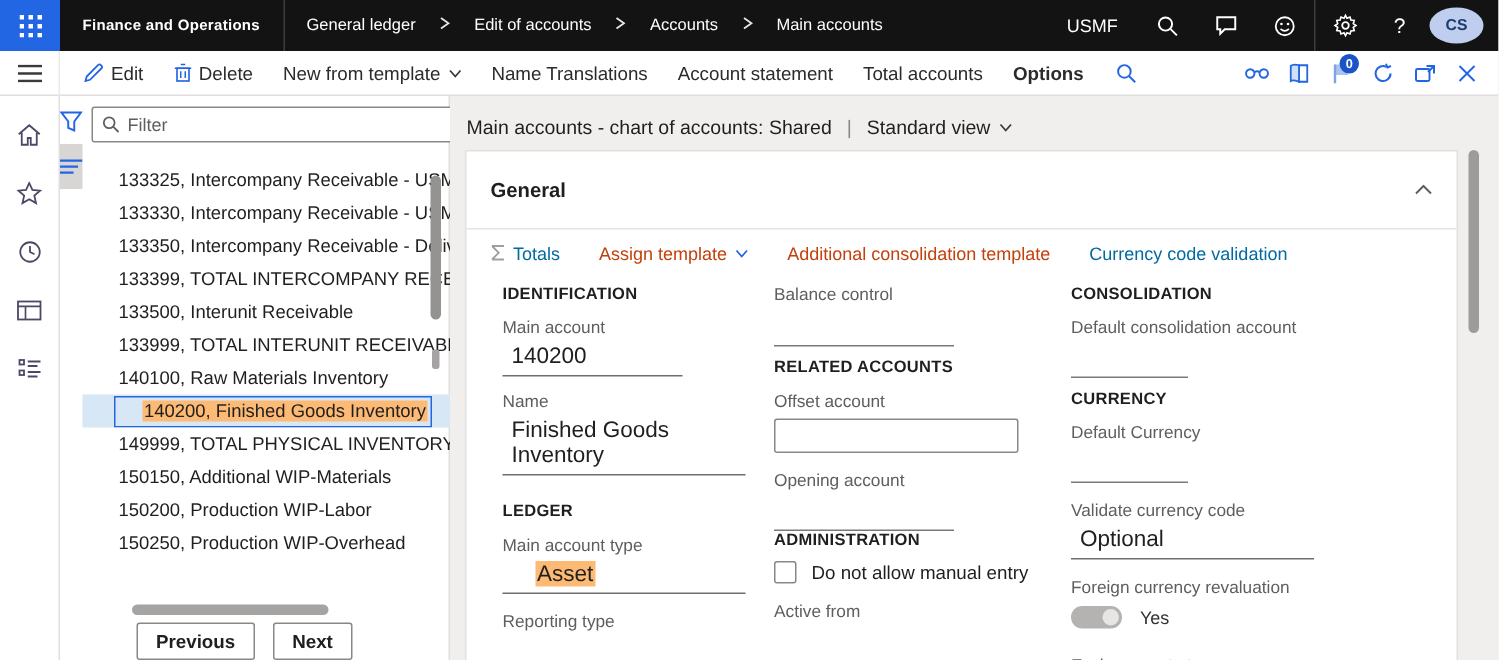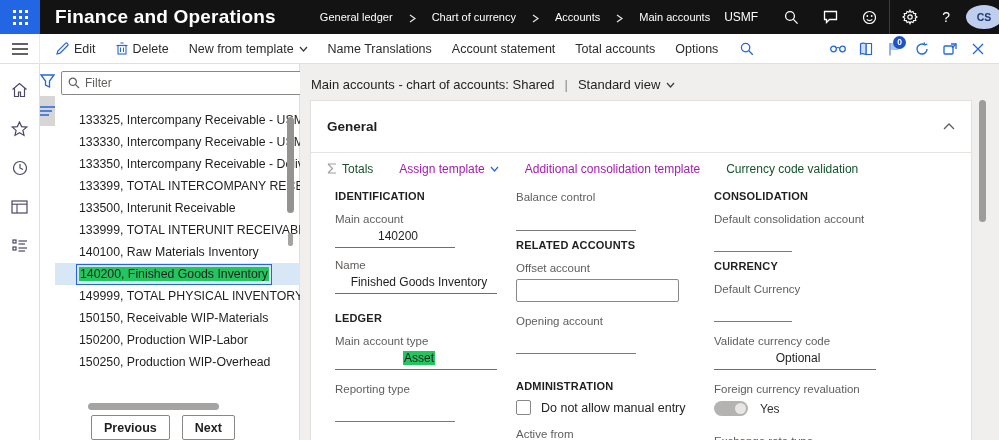--- a/index.html
+++ b/index.html
@@ -5,43 +5,43 @@
   * { margin:0; padding:0; box-sizing:border-box; }
   html,body { width:999px; height:440px; overflow:hidden; background:#f1efed;
     font-family:"Liberation Sans","DejaVu Sans",sans-serif; }
   .screen { position:relative; width:999px; height:440px; overflow:hidden; }
 
   
   .topbar { position:absolute; top:0; left:0; width:100%; height:34px; background:#131313;
     display:flex; align-items:center; color:#fff; }
   .waffle { width:40px; height:34px; background:#2266E3; display:flex; align-items:center;
     justify-content:center; cursor:pointer; flex:0 0 auto; }
-  .app-title { font-size:19px; font-weight:bold; padding:0 16px 0 15px; letter-spacing:.2px; white-space:nowrap; }
+  .app-title { font-size:10px; font-weight:bold; padding:0 16px 0 15px; letter-spacing:.2px; white-space:nowrap; }
   .tb-sep { width:1px; height:34px; background:#3c3c3c; }
-  .breadcrumb { display:flex; align-items:flex-end; gap:16px; margin-left:28px; font-size:11px; }
+  .breadcrumb { display:flex; align-items:flex-start; gap:16px; margin-left:14px; font-size:11px; }
   .crumb { white-space:nowrap; cursor:pointer; }
   .crumb-chev { display:flex; align-items:center; opacity:.9; }
   .tb-right { margin-left:auto; display:flex; align-items:center; gap:0; height:100%; }
   .tb-item { height:34px; display:flex; align-items:center; justify-content:center; padding:0 12px; cursor:pointer; }
   .company { font-size:12px; padding:0 14px; }
   .tb-divider { width:1px; height:34px; background:#3c3c3c; }
   .help-q { font-size:14px; }
   .avatar { width:36px; height:24px; border-radius:50%; background:#BFCDEE; color:#1c3c6e;
     font-size:10.5px; font-weight:bold; display:flex; align-items:center; justify-content:center; margin:0 10px 0 4px; }
 
   
   .actionbar { position:absolute; top:34px; left:0; width:100%; height:30px; background:#fff;
     border-bottom:1px solid #e1dfdd; display:flex; align-items:center; }
   .ab-ham { width:40px; height:30px; display:flex; align-items:center; justify-content:center;
     border-right:1px solid #eceae8; cursor:pointer; flex:0 0 auto; }
   .ab-items { display:flex; align-items:center; height:100%; padding-left:6px; }
   .ab-btn { display:flex; align-items:center; gap:5px; height:100%; padding:16px 10px; font-size:12.5px;
     color:#2b2b2b; background:none; border:none; cursor:pointer; white-space:nowrap;
     font-family:inherit; }
-  .ab-btn.bold { font-weight:normal; }
+  .ab-btn.bold { font-weight:bold; }
   .ab-search { padding:0 12px; display:flex; align-items:center; cursor:pointer; }
   .ab-right { margin-left:auto; display:flex; align-items:center; gap:2px; padding-right:8px; }
   .ab-ico { position:relative; width:26px; height:26px; display:flex; align-items:center;
     justify-content:center; cursor:pointer; }
   .badge { position:absolute; top:0; right:1px; min-width:13px; height:13px; border-radius:7px;
     background:#1b54c4; color:#fff; font-size:8.5px; display:flex; align-items:center;
     justify-content:center; font-weight:bold; padding:0 2px; }
 
   
   .bodyrow { position:absolute; top:64px; left:0; width:999px; height:376px; display:flex; }
@@ -62,21 +62,21 @@
   .filter-box { margin:7px 16px 0 6px; height:24px; border:1px solid #8a8886; border-radius:2px;
     display:flex; align-items:center; padding:0 6px; gap:5px; background:#fff; }
   .filter-box input { border:none; outline:none; flex:1; font-size:12px; color:#323130;
     font-family:inherit; background:transparent; }
   .filter-box input::placeholder { color:#605e5c; }
   .acct-list { margin-top:14px; }
   .acct-row { height:22px; line-height:22px; padding-left:24px; font-size:12.3px; color:#1f1f1f;
     white-space:nowrap; overflow:hidden; cursor:pointer; }
   .acct-row.selected { background:#d8e7f6; padding-left:21px; }
   .sel-box { display:inline-block; border:1px solid #2266E3; padding:0 2px; line-height:19px; }
-  .mark { background:#22c55e; padding:0 1px; }
+  .mark { background:#fdba74; padding:0 1px;margin-left:16px; }
   .vscroll { position:absolute; top:0; right:5px; width:7px; height:100%; }
   .vthumb1 { position:absolute; top:53px; left:0; width:7px; height:96px; background:#949392; border-radius:4px; }
   .vthumb2 { position:absolute; top:169px; left:1px; width:5px; height:13px; background:#a5a4a3; border-radius:2px; }
   .hscroll { position:absolute; left:33px; bottom:30px; width:131px; height:7px; background:#a5a4a3; border-radius:4px; cursor:pointer; }
   .pager { position:absolute; left:36px; bottom:0px; display:flex; gap:12px; }
   .pager button { height:25px; padding:0 12px; background:#fff; border:1px solid #8a8886;
     border-radius:2px; font-size:12.5px; font-weight:bold; color:#1f1f1f; cursor:pointer;
     font-family:inherit; }
 
   
@@ -88,46 +88,46 @@
   .ch-view { display:flex; align-items:center; gap:6px; cursor:pointer; font-weight:normal; }
   .card { position:absolute; left:10px; top:36px; width:662px; height:420px; background:#fff;
     border:1px solid #e3e1df; box-shadow:0 0.5px 1px rgba(0,0,0,.05); }
   .card-header { height:52px; display:flex; align-items:center; padding:0 16px;
     border-bottom:1px solid #e6e4e2; }
   .card-title { font-size:13.5px; font-weight:bold; color:#1f1f1f; }
   .card-collapse { margin-left:auto; cursor:pointer; display:flex; }
   .card-toolbar { height:27px; display:flex; align-items:center; gap:26px; padding:0 16px;
     font-size:12px; margin-top:2px; }
   .ct-item { display:flex; align-items:center; gap:5px; cursor:pointer; white-space:nowrap; }
-  .ct-item.link { color:#a21caf; }
-  .ct-item.disabled { color:#14532d; cursor:default; }
+  .ct-item.link { color:#c2410c; }
+  .ct-item.disabled { color:#0369a1; cursor:default; }
   .form { position:relative; height:330px; }
   .fcol { position:absolute; top:0; }
   .c1 { left:24px; width:175px; }
   .c2 { left:205px; width:180px; }
   .c3 { left:403px; width:180px; }
   .sec { font-size:11px; font-weight:bold; color:#1f1f1f; letter-spacing:.2px; }
   .flabel { font-size:11.5px; color:#605e5c; line-height:14px; }
-  .fvalue { font-size:12px; color:#1f1f1f; padding:3px 0 4px 6px; border-bottom:1px solid #6e6e6e;text-align:center; }
+  .fvalue { font-size:15px; color:#1f1f1f; padding:3px 0 4px 6px; border-bottom:1px solid #6e6e6e; }
   .fvalue.link { color:#2266E3; }
   .fempty { border-bottom:1px solid #7a7a7a; height:22px; }
   .w-sm { width:78px; } .w-md { width:120px; } .w-lg { width:162px; }
   .inputbox { width:163px; height:23px; border:1px solid #8a8886; border-radius:2px; background:#fff; }
   .chkrow { display:flex; align-items:center; gap:10px; }
   .checkbox { width:15px; height:15px; border:1px solid #8a8886; border-radius:2px; background:#fff; cursor:pointer; }
   .chklabel { font-size:12.5px; color:#1f1f1f; }
   .togglerow { display:flex; align-items:center; gap:12px; }
   .toggle { width:34px; height:15px; border-radius:8px; background:#b5b3b1; position:relative; cursor:pointer; }
   .toggle .knob { position:absolute; right:2px; top:2px; width:11px; height:11px; border-radius:50%; background:#e8e6e4; }
   .togglelabel { font-size:12px; color:#323130; }
   .page-scroll { position:absolute; top:36px; right:13px; width:7px; height:340px; }
   .ps-thumb { position:absolute; top:0; left:0; width:7px; height:122px; background:#9d9c9b; border-radius:4px; cursor:pointer; }
 
   .mt8{margin-top:8px}.mt10{margin-top:10px}.mt12{margin-top:12px}.mt16{margin-top:16px}
-  .mt18{margin-top:18px}.mt24{margin-top:8px}.mt26{margin-top:26px}.mt4{margin-top:4px}.mt5{margin-top:5px}
+  .mt18{margin-top:18px}.mt24{margin-top:8px}.mt26{}.mt4{margin-top:4px}.mt5{margin-top:5px}
 </style>
 </head>
 <body>
 
 <div class="screen">
 
   <header class="topbar">
     <div class="waffle">
       <svg width="15" height="15" viewBox="0 0 15 15">
         <g fill="#ffffff">
@@ -145,21 +145,21 @@
     </div>
     <div class="app-title">Finance and Operations</div>
     <div class="tb-sep"></div>
     <nav class="breadcrumb">
       <span class="crumb">General ledger</span>
       <span class="crumb-chev">
           <svg width="7" height="9" viewBox="0 0 7 9">
             <polyline points="1,1 6,4.5 1,8" fill="none" stroke="#fff" stroke-width="1.2"></polyline>
           </svg>
         </span>
-      <span class="crumb">Chart of currency</span>
+      <span class="crumb">Edit of accounts</span>
       <span class="crumb-chev">
           <svg width="7" height="9" viewBox="0 0 7 9">
             <polyline points="1,1 6,4.5 1,8" fill="none" stroke="#fff" stroke-width="1.2"></polyline>
           </svg>
         </span>
       <span class="crumb">Accounts</span>
       <span class="crumb-chev">
           <svg width="7" height="9" viewBox="0 0 7 9">
             <polyline points="1,1 6,4.5 1,8" fill="none" stroke="#fff" stroke-width="1.2"></polyline>
           </svg>
@@ -364,21 +364,21 @@
           <div class="acct-row">133330, Intercompany Receivable - USM</div>
           <div class="acct-row">133350, Intercompany Receivable - Deliv</div>
           <div class="acct-row">133399, TOTAL INTERCOMPANY RECEIVA</div>
           <div class="acct-row">133500, Interunit Receivable</div>
           <div class="acct-row">133999, TOTAL INTERUNIT RECEIVABLES</div>
           <div class="acct-row">140100, Raw Materials Inventory</div>
           <div class="acct-row selected">
             <span class="sel-box"><span class="mark">140200, Finished Goods Inventory</span></span>
           </div>
           <div class="acct-row">149999, TOTAL PHYSICAL INVENTORY</div>
-          <div class="acct-row">150150, Receivable WIP-Materials</div>
+          <div class="acct-row">150150, Additional WIP-Materials</div>
           <div class="acct-row">150200, Production WIP-Labor</div>
           <div class="acct-row">150250, Production WIP-Overhead</div>
         </div>
         <div class="hscroll"></div>
         <div class="pager">
           <button>Previous</button>
           <button>Next</button>
         </div>
       </div>
       <div class="vscroll">

